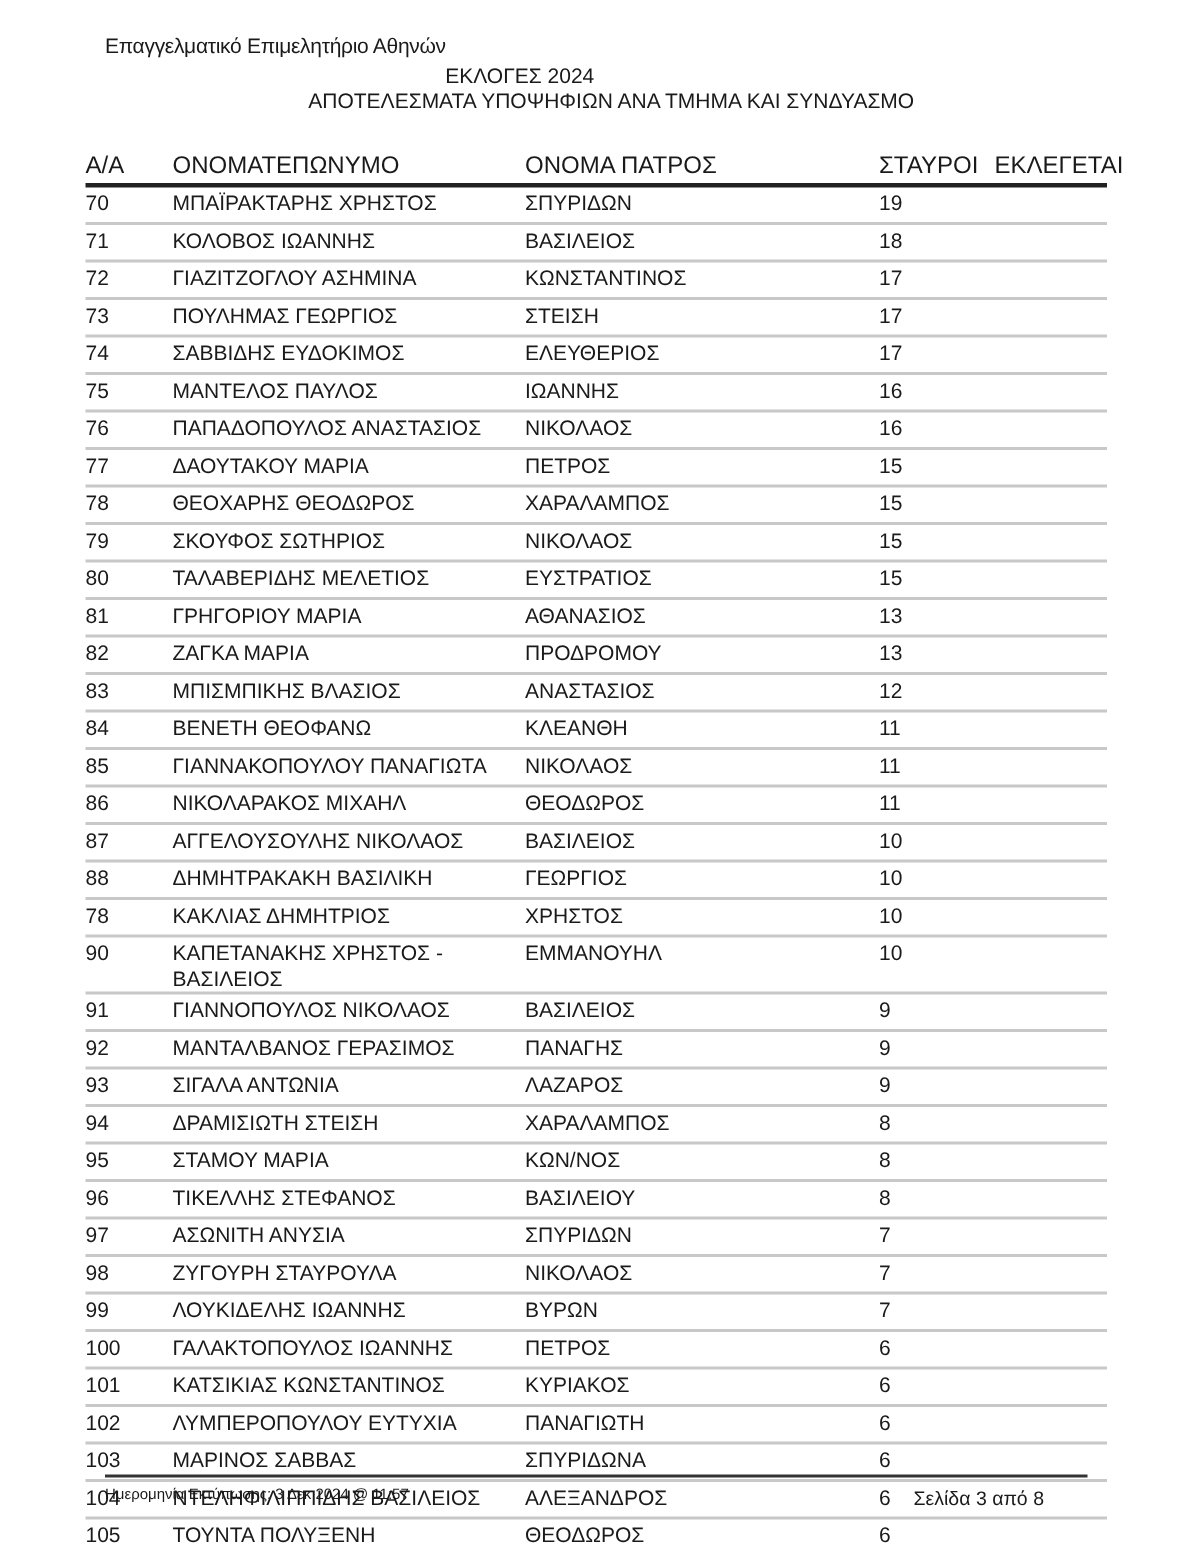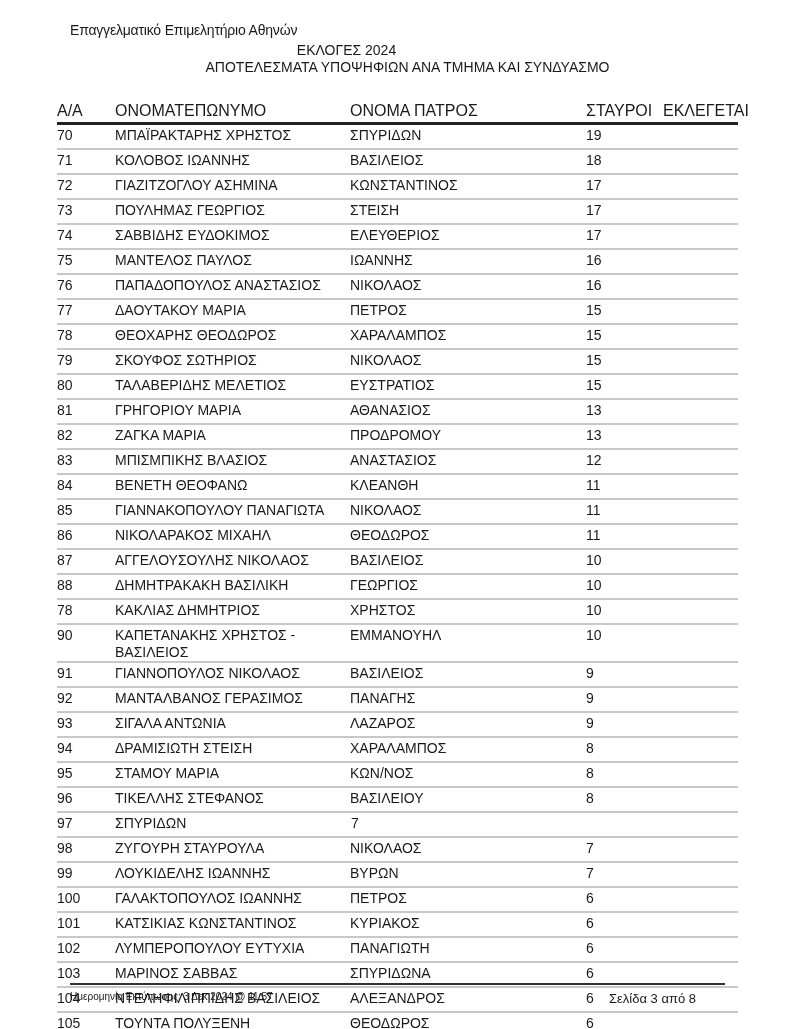--- a/index.html
+++ b/index.html
@@ -292,20 +292,21 @@
       </div>
       <div class="row">
         <div class="col-aa">96</div>
         <div class="col-name">ΤΙΚΕΛΛΗΣ ΣΤΕΦΑΝΟΣ</div>
         <div class="col-father">ΒΑΣΙΛΕΙΟΥ</div>
         <div class="col-votes">8</div>
         <div class="col-elected"></div>
       </div>
       <div class="row">
         <div class="col-aa">97</div>
+        <div class="col-name">ΑΣΩΝΙΤΗ ΑΝΥΣΙΑ</div>
         <div class="col-father">ΣΠΥΡΙΔΩΝ</div>
         <div class="col-votes">7</div>
         <div class="col-elected"></div>
       </div>
       <div class="row">
         <div class="col-aa">98</div>
         <div class="col-name">ΖΥΓΟΥΡΗ ΣΤΑΥΡΟΥΛΑ</div>
         <div class="col-father">ΝΙΚΟΛΑΟΣ</div>
         <div class="col-votes">7</div>
         <div class="col-elected"></div>

